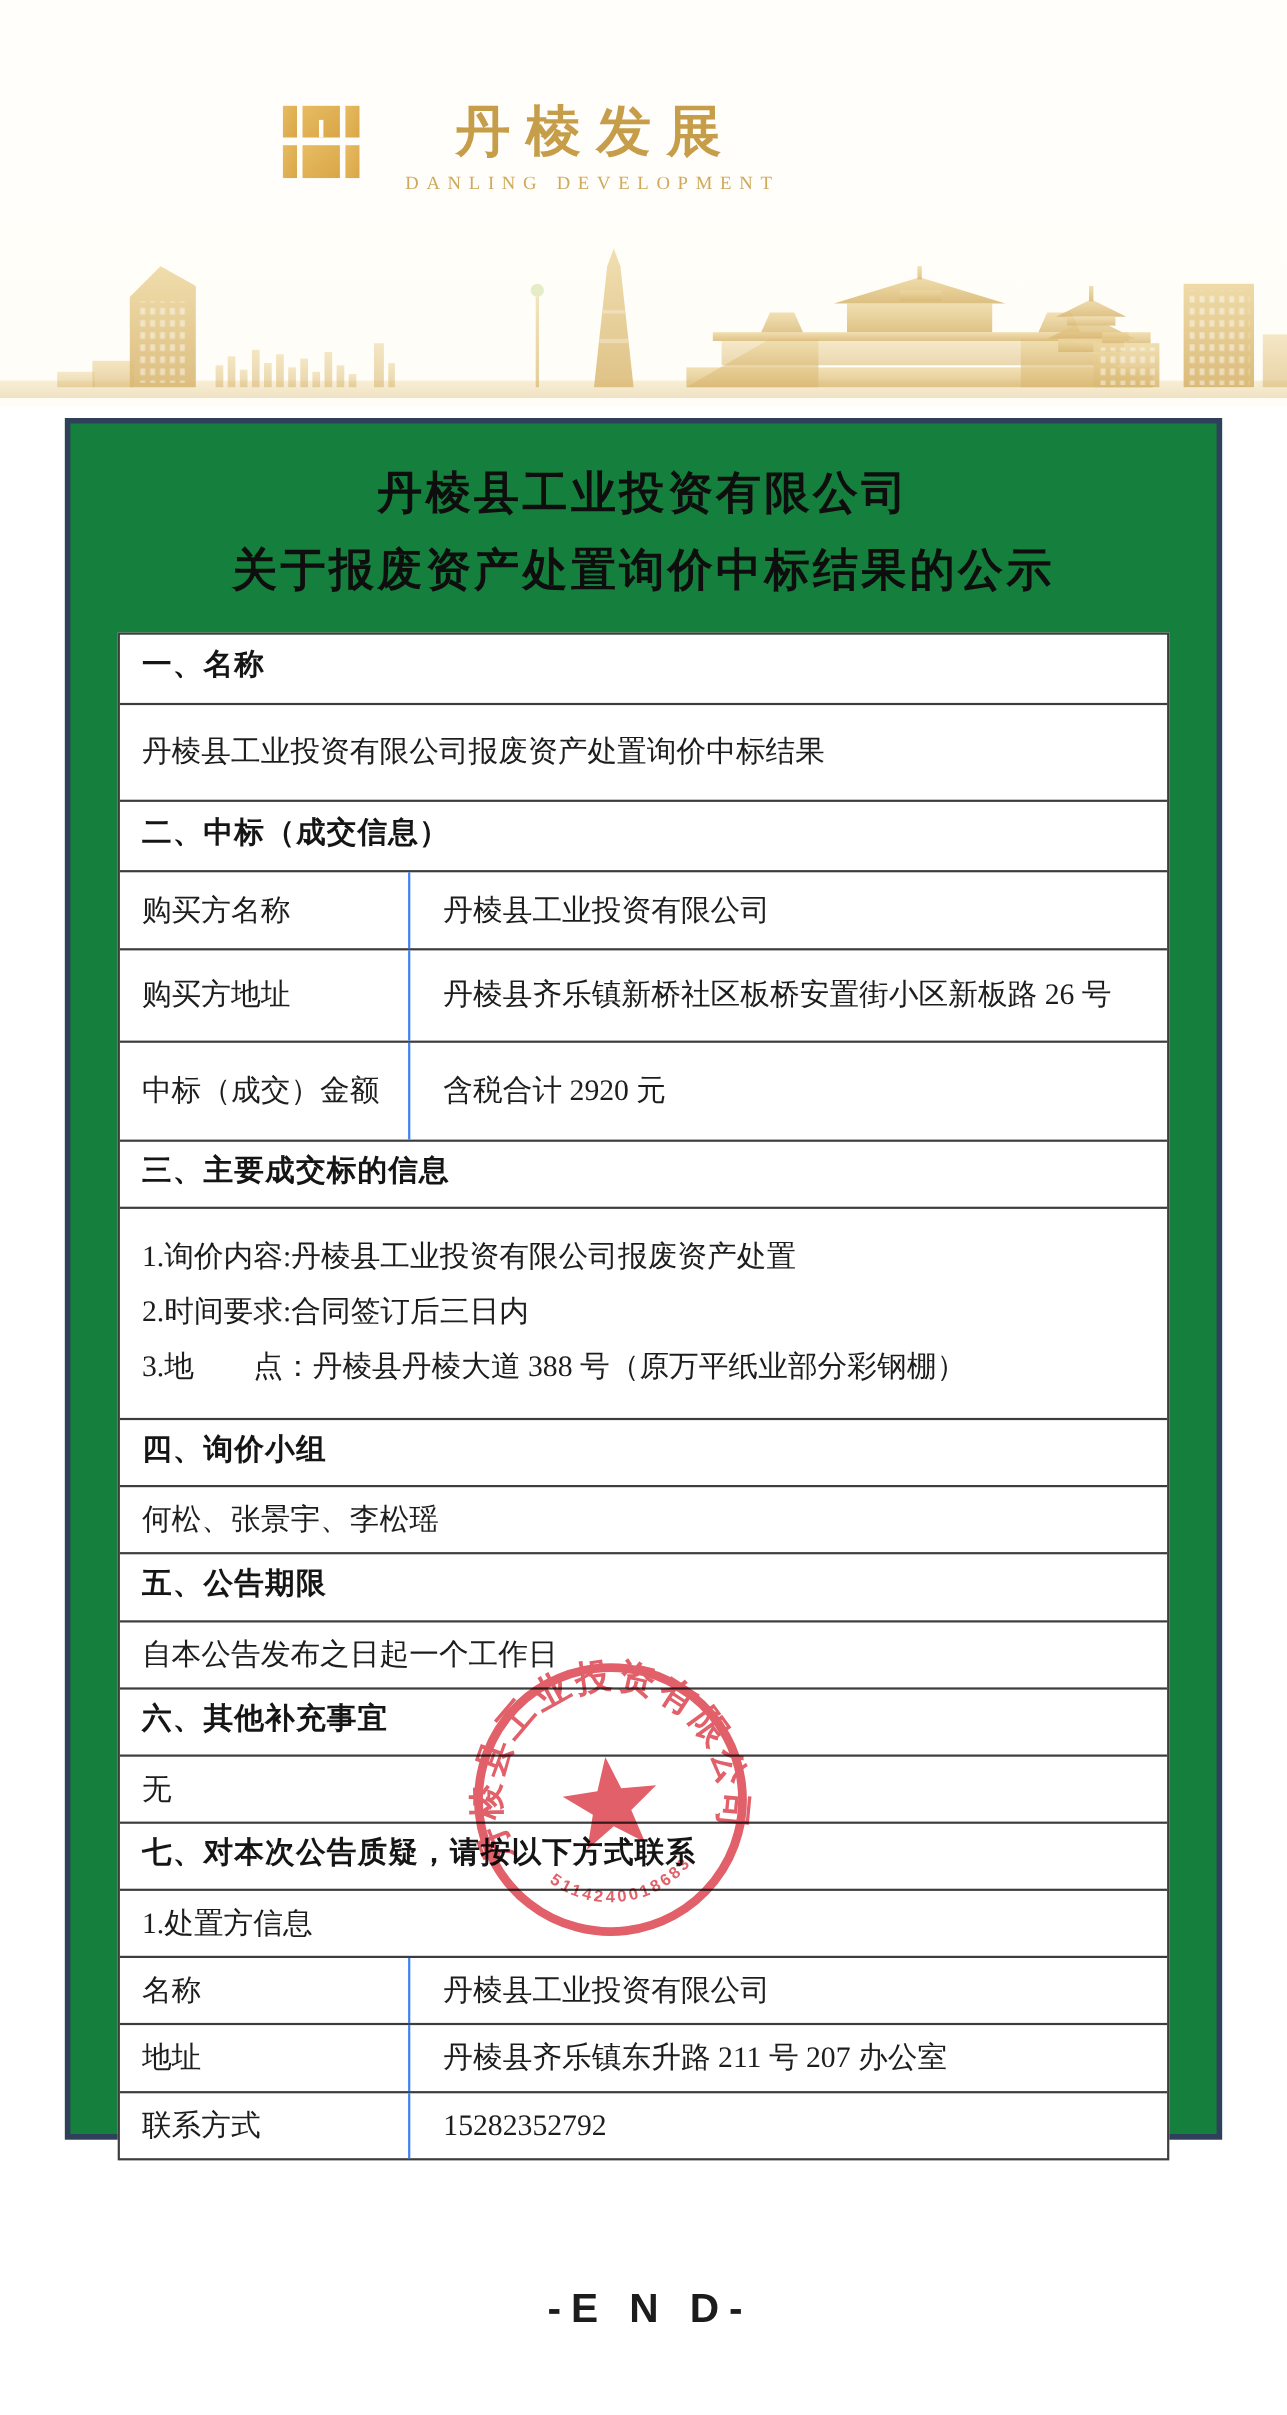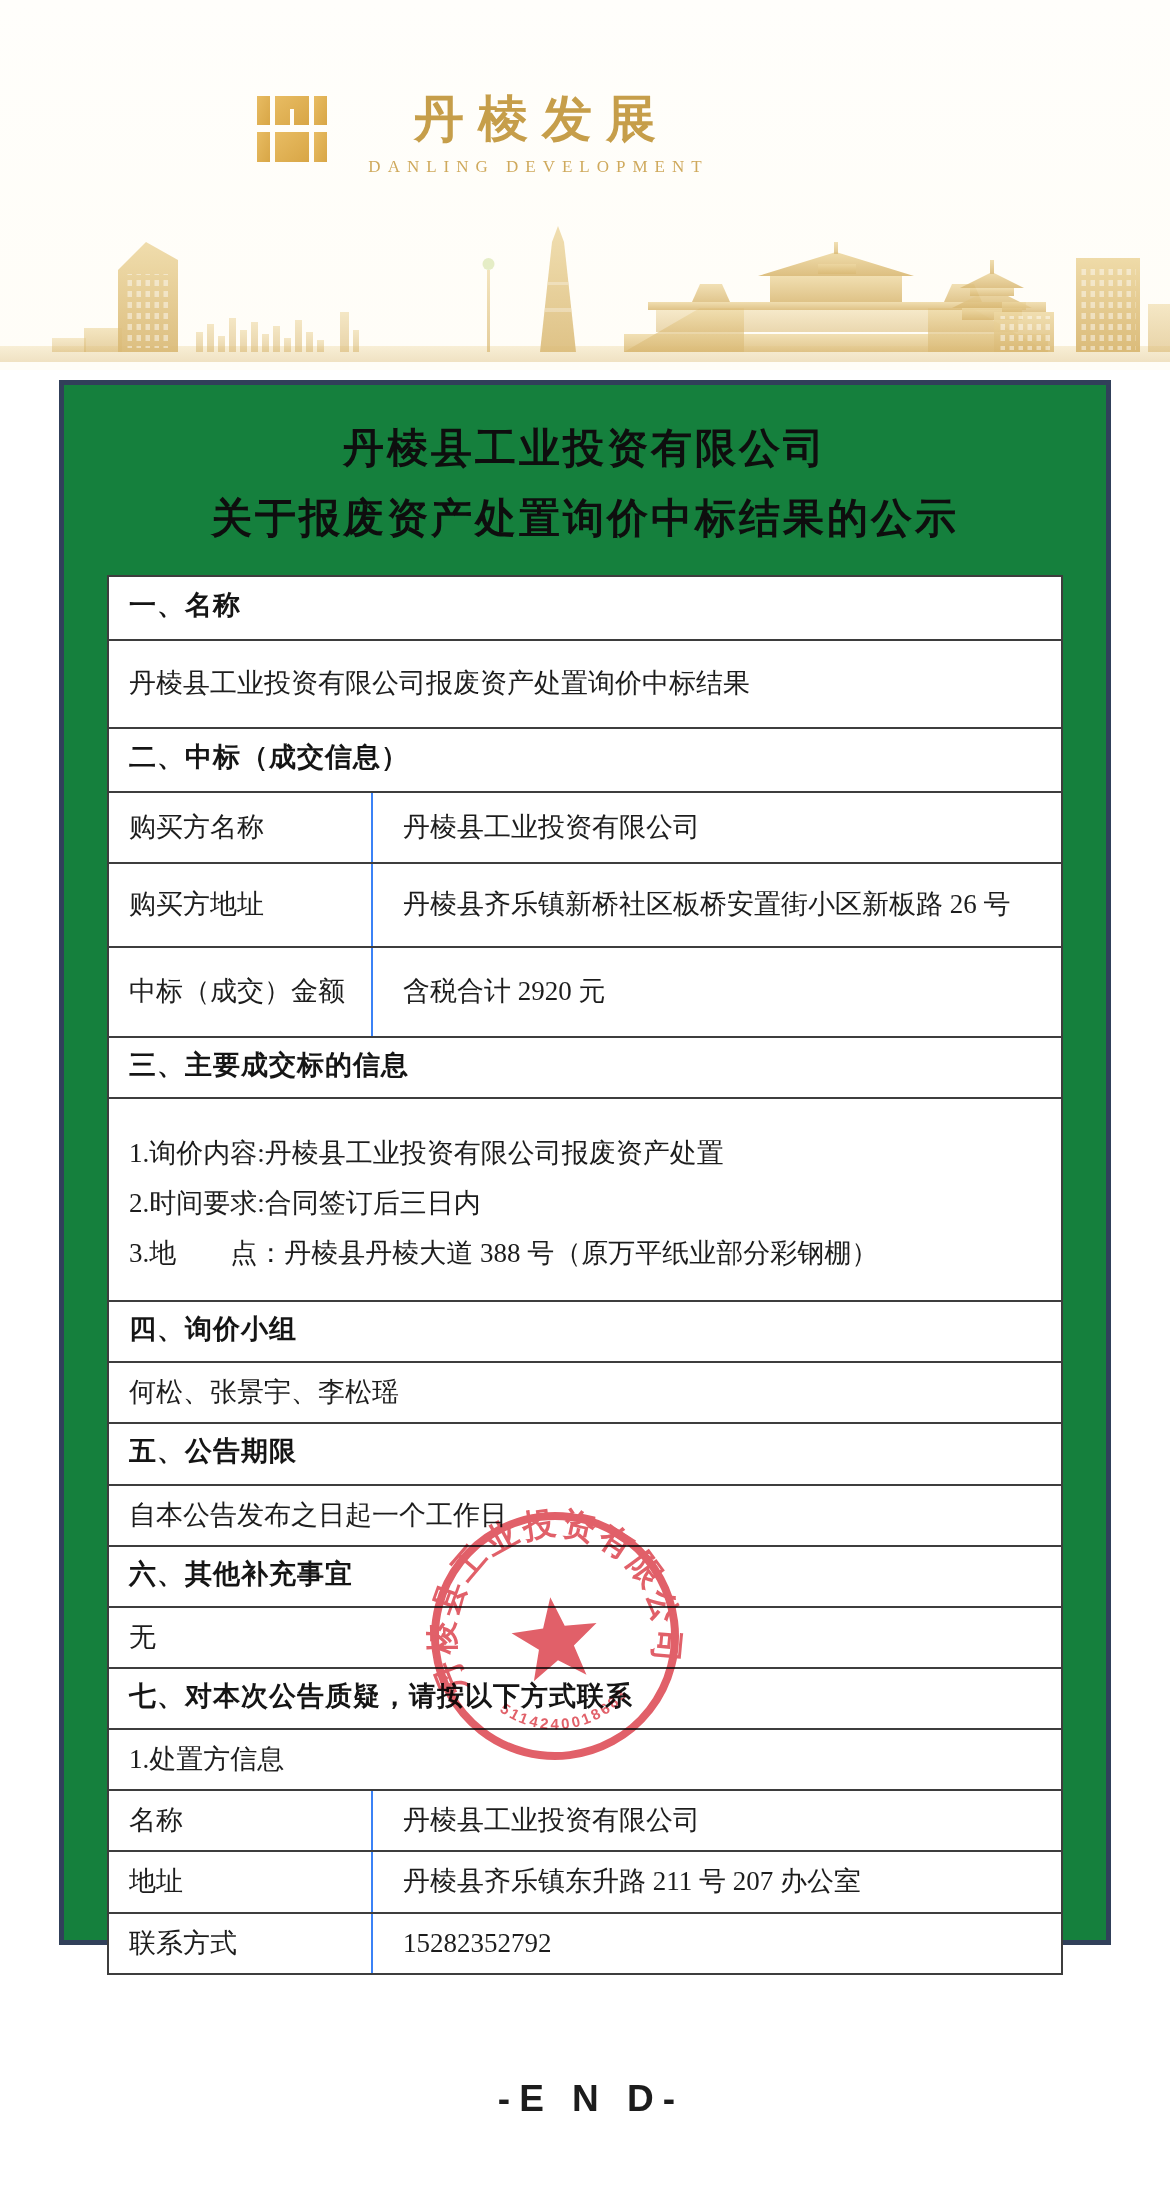--- a/index.html
+++ b/index.html
@@ -48,21 +48,21 @@
   .row { display: flex; border-bottom: 2px solid #3d3d3d; }
   .row:last-child { border-bottom: none; }
   .cell { display: flex; align-items: center; font-size: 27px; line-height: 1.45; }
   .cell.full { flex: 1; padding: 10px 26px 10px 20px; }
   .cell.label { width: 264px; flex: 0 0 264px; border-right: 2px solid #3b82f6; padding: 10px 8px 10px 20px; }
   .cell.value { flex: 1; padding: 10px 26px 10px 30px; }
   .row.section .cell {
     font-family: Liberation Mono, monospace; font-weight: 700;
     font-size: 27px; letter-spacing: 1px; color: #151515;
   }
-  .row.multi .cell.full { flex-direction: column; align-items: flex-start; justify-content: center; padding-top: 29px; padding-bottom: 22px; }
+  .row.multi .cell.full { flex-direction: column; align-items: flex-start; justify-content: center; padding-top: 18px; padding-bottom: 22px; }
   .row.multi .ln { display: block; line-height: 50px; }
   .mh64 { min-height: 64px; }  .mh58 { min-height: 58px; }
   .mh86 { min-height: 88px; }  .mh70 { min-height: 71px; }
   .mh84 { min-height: 84px; }  .mh90 { min-height: 90px; }
   .mh150 { min-height: 150px; } .mh56 { min-height: 57px; }
 
   
   .stamp {
     position: absolute; left: 340px; top: 1100px;
     width: 302px; height: 302px;

